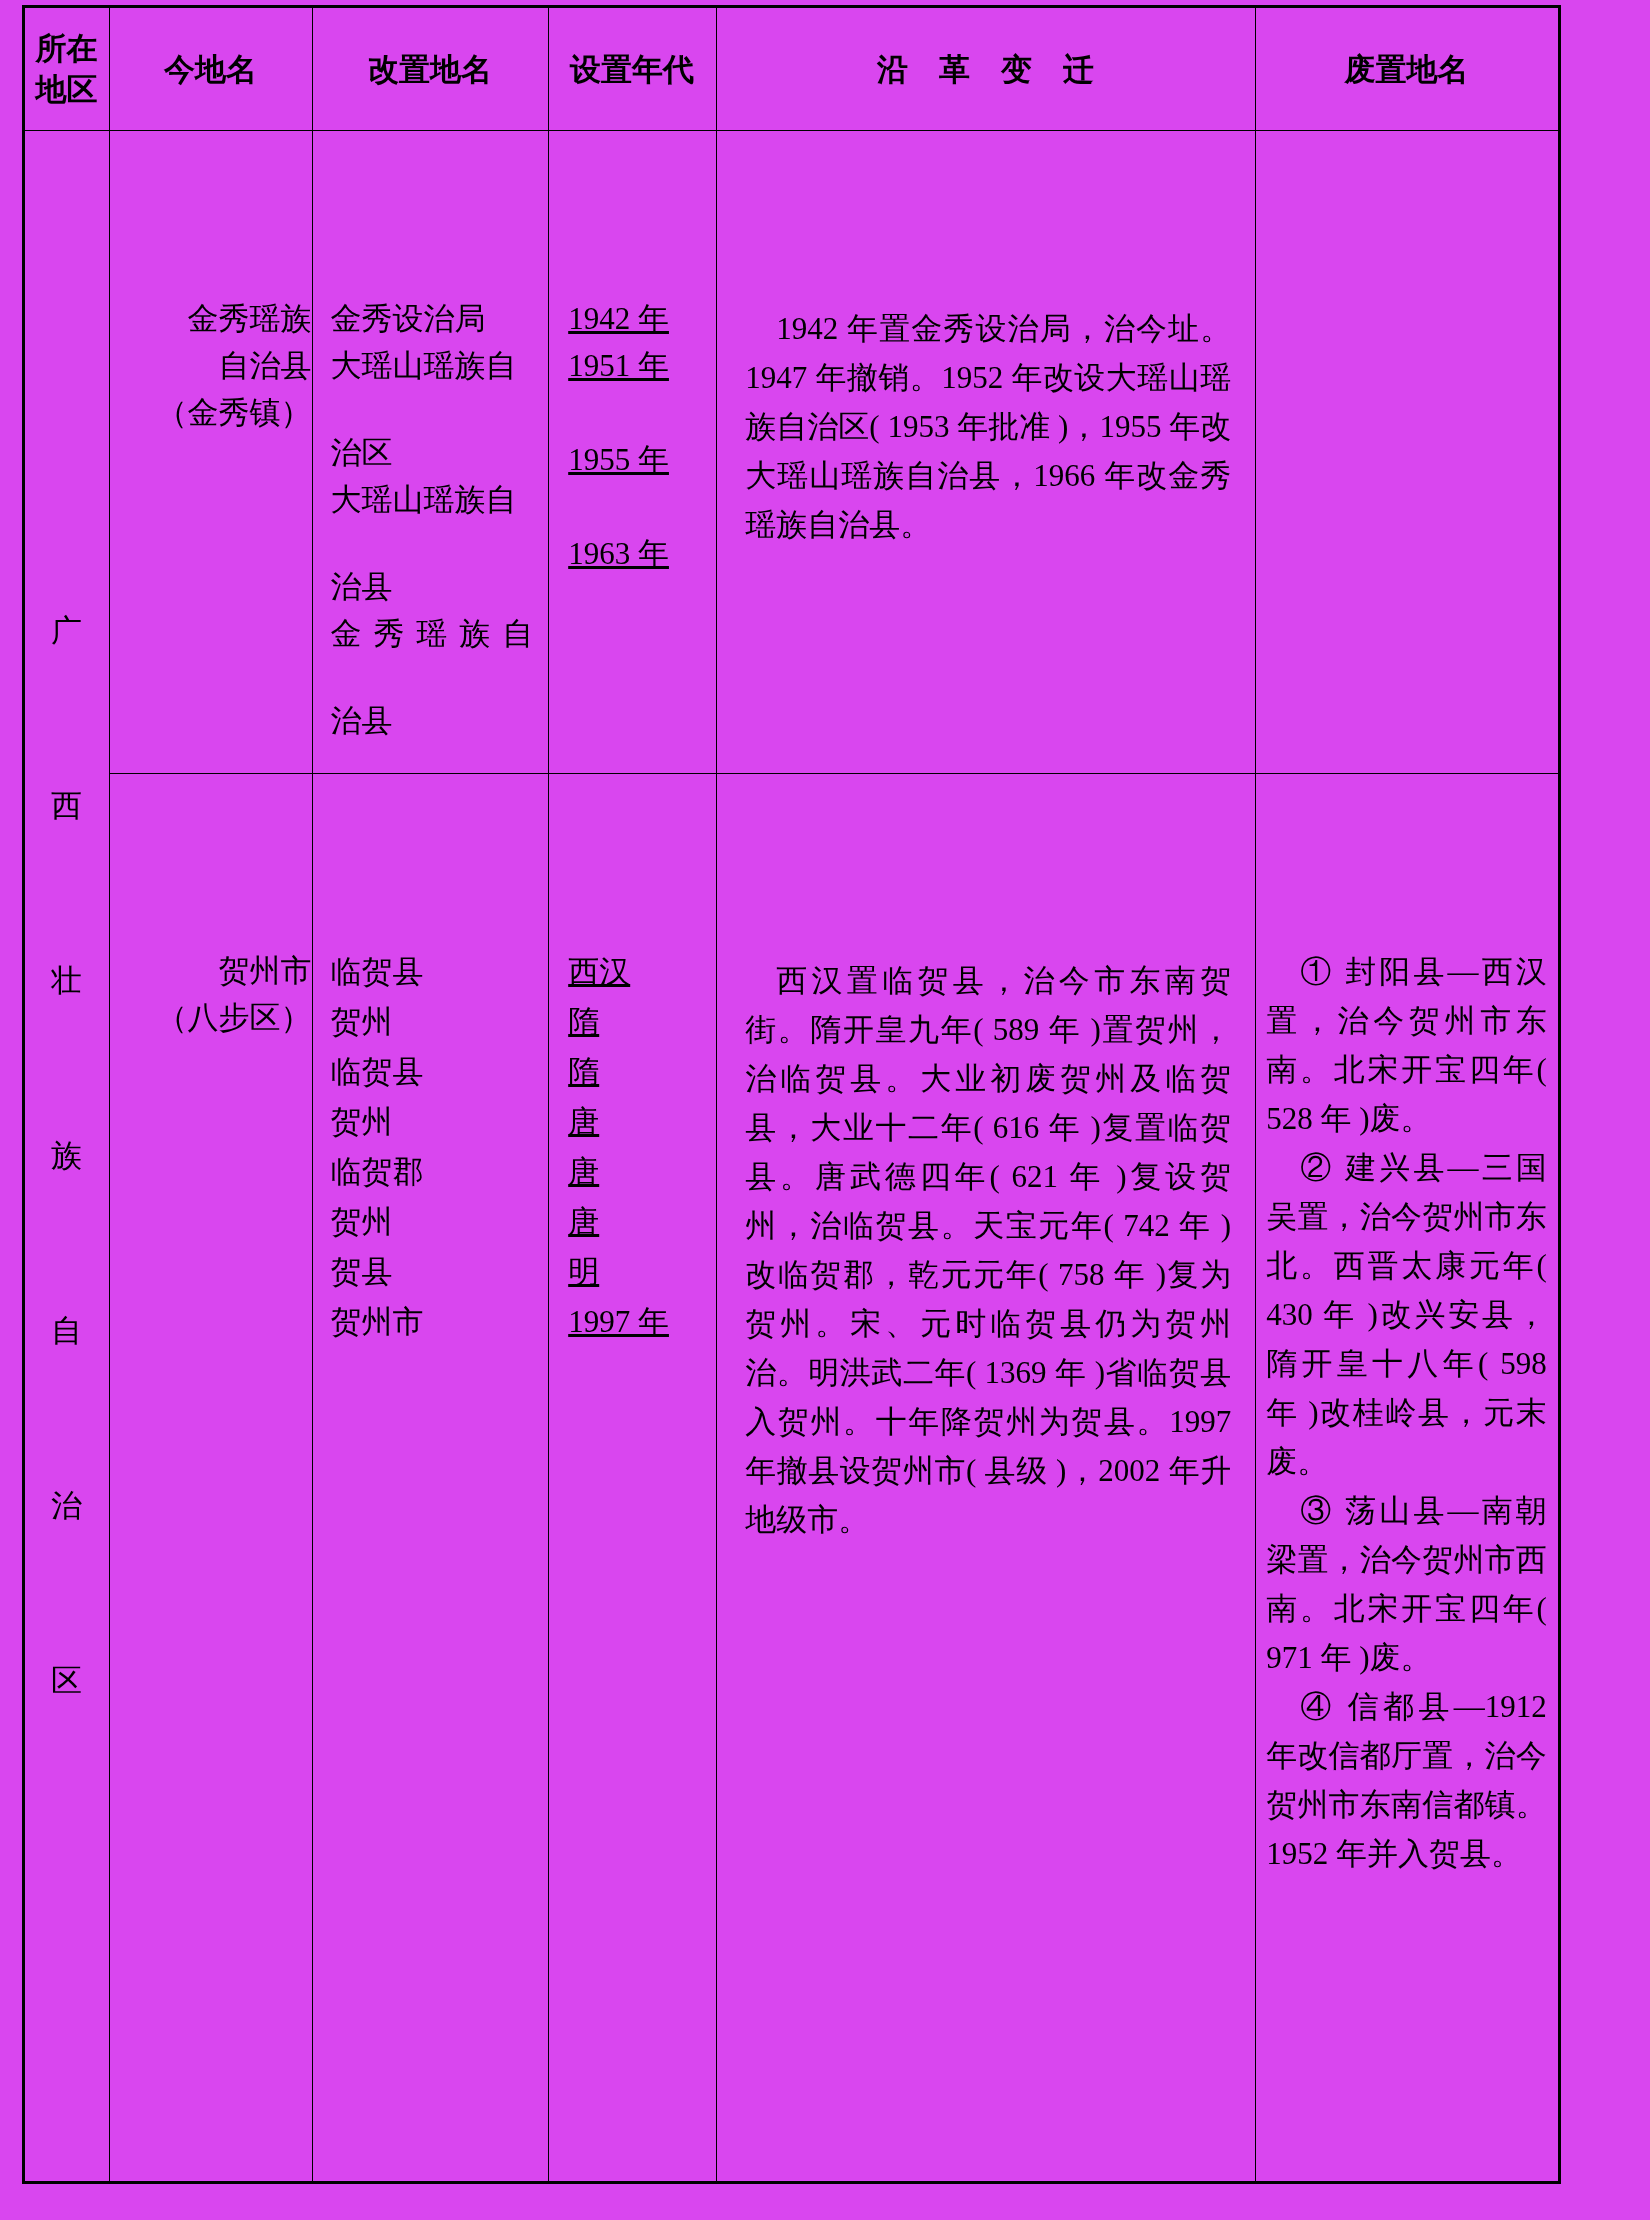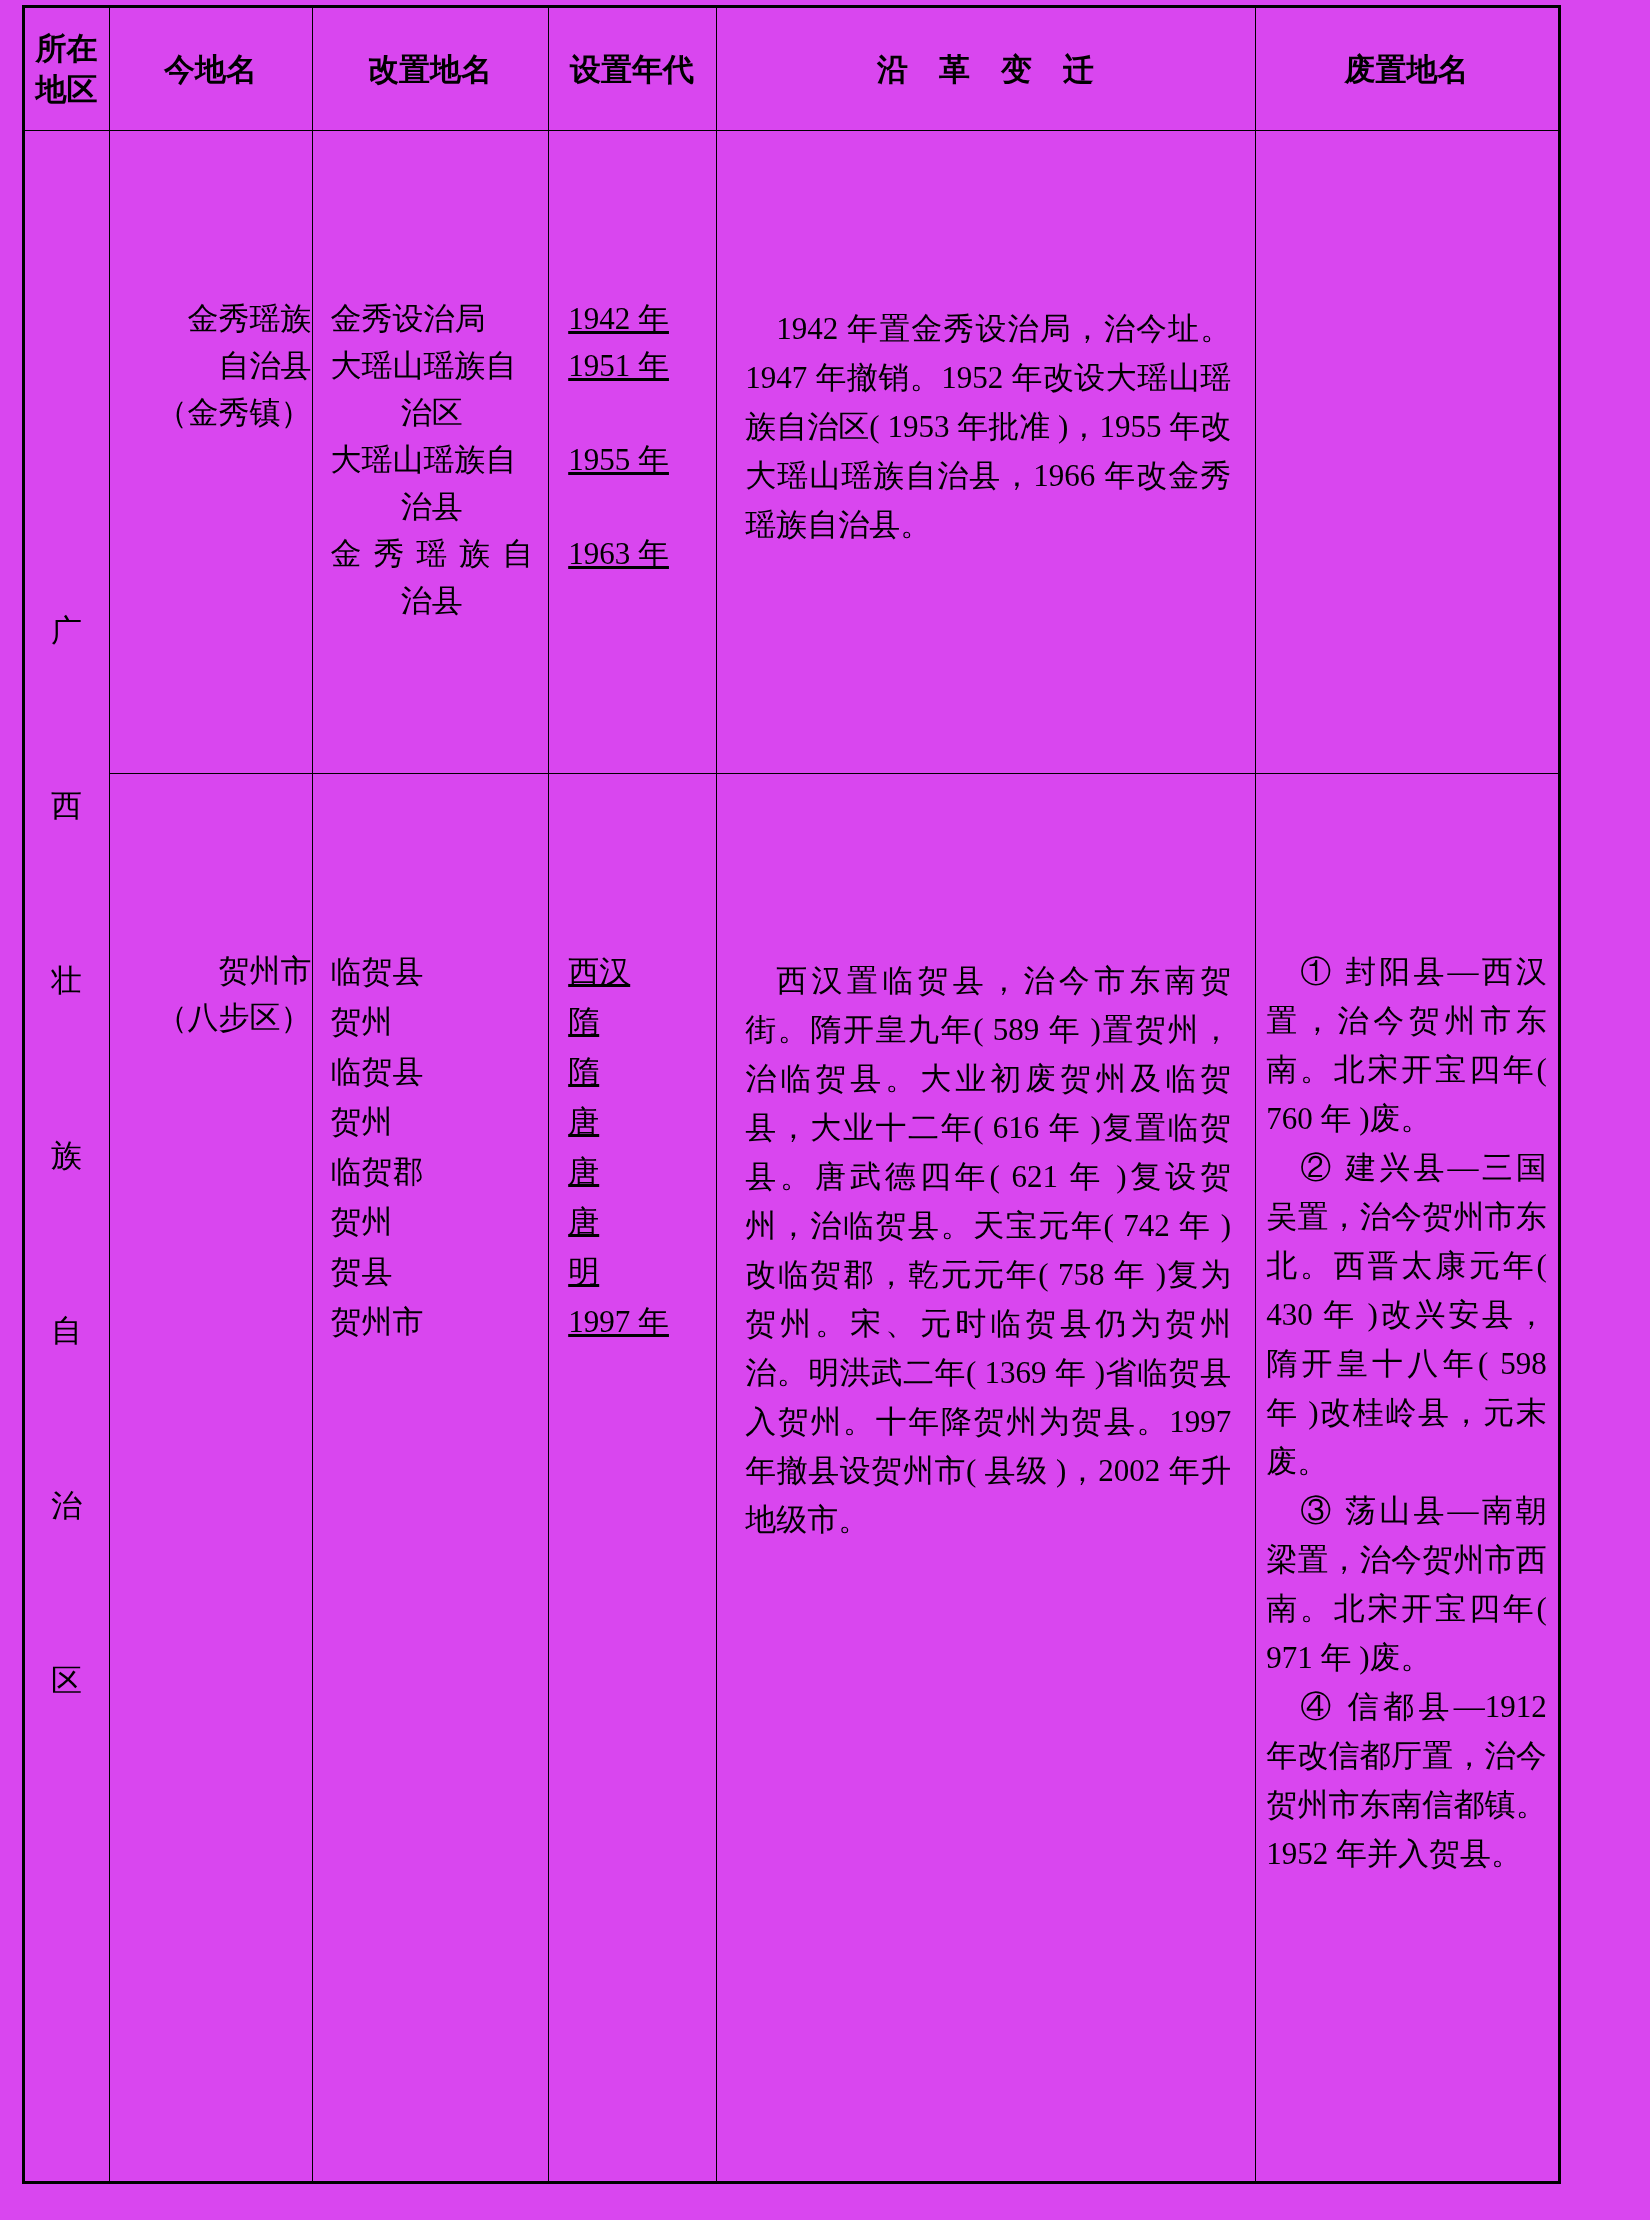--- a/index.html
+++ b/index.html
@@ -40,21 +40,21 @@
   .region-stack{
     display:flex;flex-direction:column;align-items:center;justify-content:center;
     gap:143px;font-size:31px;line-height:32px;
   }
 
   
   .today{font-size:31px;line-height:47px;text-align:right;}
 
   
   .renamed{font-size:31px;line-height:47px;padding-left:18px;padding-right:14.3px;text-align:left;}
-  .renamed .cont{text-align:center;}
+  .renamed .cont{text-align:left;margin-top:40px;}
   .renamed .spread{text-align:justify;text-align-last:justify;}
 
   
   .years{font-size:31px;line-height:47px;padding-left:19.7px;padding-right:5.4px;text-align:left;}
   .years .ln{min-height:47px;text-decoration:underline;}
 
   
   .history{
     font-size:31px;line-height:49px;
     padding-left:19.7px;padding-right:14.3px;
@@ -176,21 +176,21 @@
           <div class="ln">1997 年</div>
         </div>
       </td>
       <td>
         <div class="history pad2">
           <p>西汉置临贺县，治今市东南贺街。隋开皇九年( 589 年 )置贺州，治临贺县。大业初废贺州及临贺县，大业十二年( 616 年 )复置临贺县。唐武德四年( 621 年 )复设贺州，治临贺县。天宝元年( 742 年 )改临贺郡，乾元元年( 758 年 )复为贺州。宋、元时临贺县仍为贺州治。明洪武二年( 1369 年 )省临贺县入贺州。十年降贺州为贺县。1997 年撤县设贺州市( 县级 )，2002 年升地级市。</p>
         </div>
       </td>
       <td>
         <div class="abolished pad2">
-          <p>① 封阳县—西汉置，治今贺州市东南。北宋开宝四年( 760 年 )废。</p>
+          <p>① 封阳县—西汉置，治今贺州市东南。北宋开宝四年( 528 年 )废。</p>
           <p>② 建兴县—三国吴置，治今贺州市东北。西晋太康元年( 430 年 )改兴安县，隋开皇十八年( 598 年 )改桂岭县，元末废。</p>
           <p>③ 荡山县—南朝梁置，治今贺州市西南。北宋开宝四年( 971 年 )废。</p>
           <p>④ 信都县—1912 年改信都厅置，治今贺州市东南信都镇。1952 年并入贺县。</p>
         </div>
       </td>
     </tr>
   </tbody>
     </table>
 </div>
 

